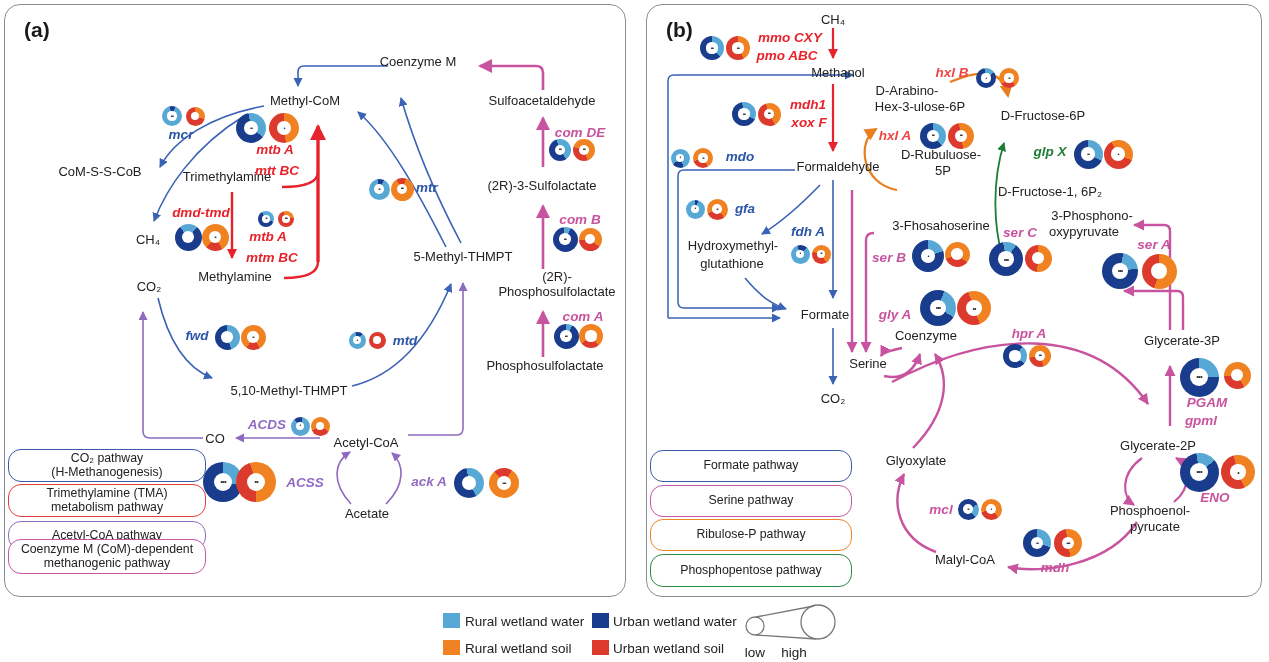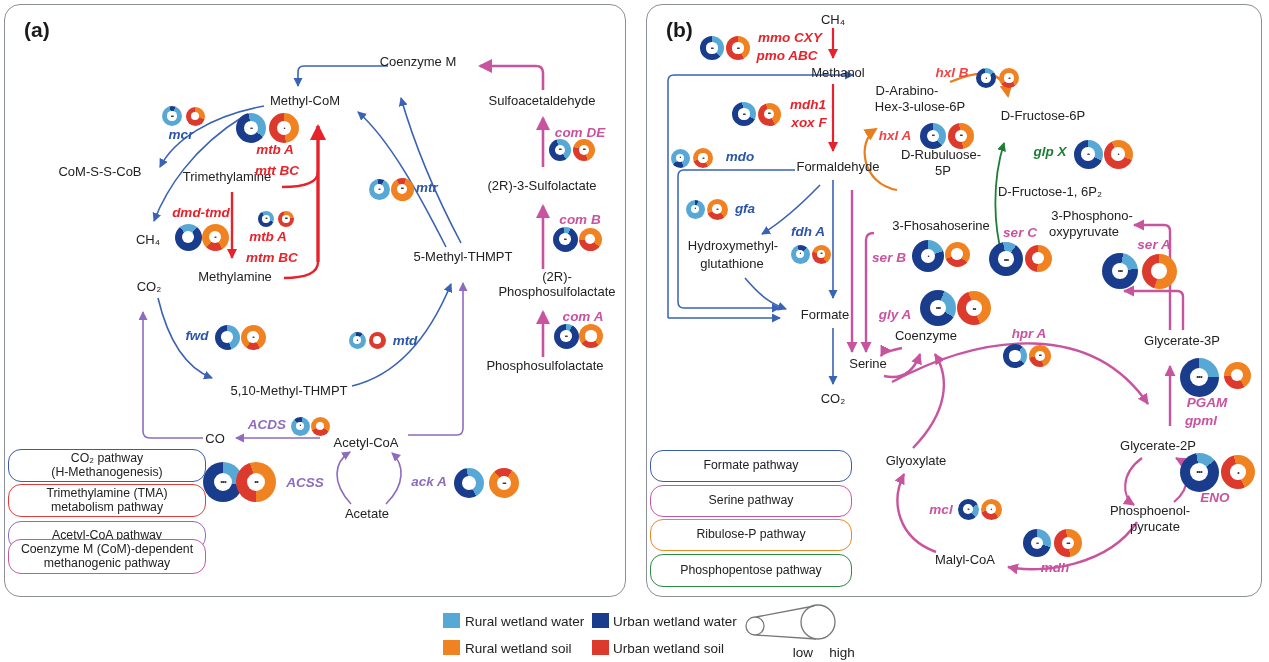--- a/index.html
+++ b/index.html
@@ -19,21 +19,21 @@
         display:flex;flex-direction:column;align-items:center;justify-content:center;
         font-size:12.3px;color:#222;line-height:1.12;text-align:center;}
   .b-blue{border-color:#3A5BA9}.b-red{border-color:#E23B3B}.b-purple{border-color:#8F6BC0}
   .b-pink{border-color:#C757A3}.b-orange{border-color:#E98826}.b-green{border-color:#2B8A44}
   .donut{position:absolute;border-radius:50%;display:flex;align-items:center;justify-content:center;}
   .donut .hole{width:46%;height:46%;background:#fff;border-radius:50%;display:flex;
        align-items:center;justify-content:center;color:#333;letter-spacing:-1px;line-height:1;}
   .swatch{position:absolute;width:17px;height:15px;}
   .sw-lb{background:#57A8D5}.sw-db{background:#1A3C8C}.sw-or{background:#F08221}.sw-rd{background:#DC3A2C}
   .leglbl{position:absolute;transform:translateY(-50%);font-size:13.5px;color:#222;white-space:nowrap;}
-  .sizelbl{position:absolute;transform:translate(-50%,-50%);font-size:13.5px;color:#222;margin-left:48px;}
+  .sizelbl{position:absolute;transform:translate(-50%,-50%);font-size:13.5px;color:#222;}
 </style>
 </head>
 <body>
 
 <div id="stage">
 
   <div id="panel-a" class="panel"></div>
   <div id="panel-b" class="panel"></div>
 
   <svg class="arrows" width="1269" height="662">

